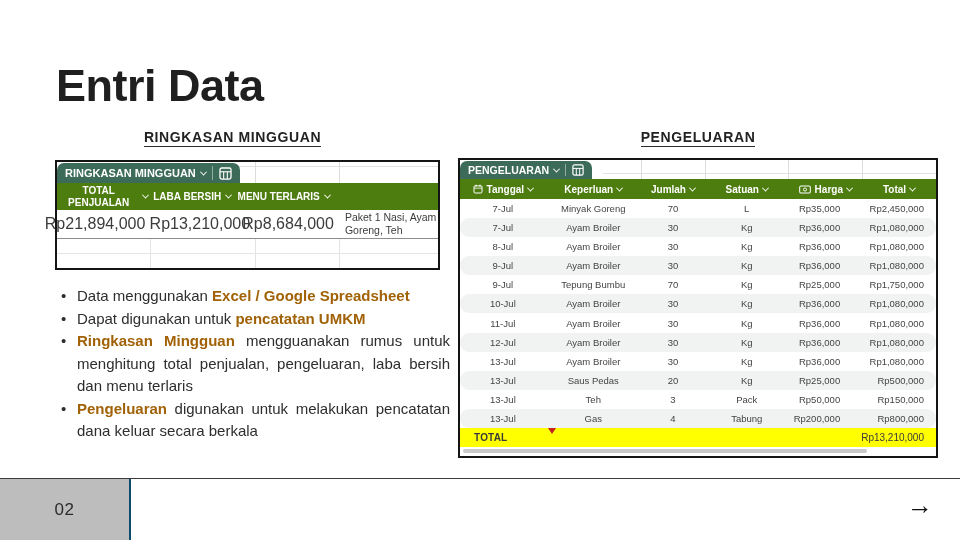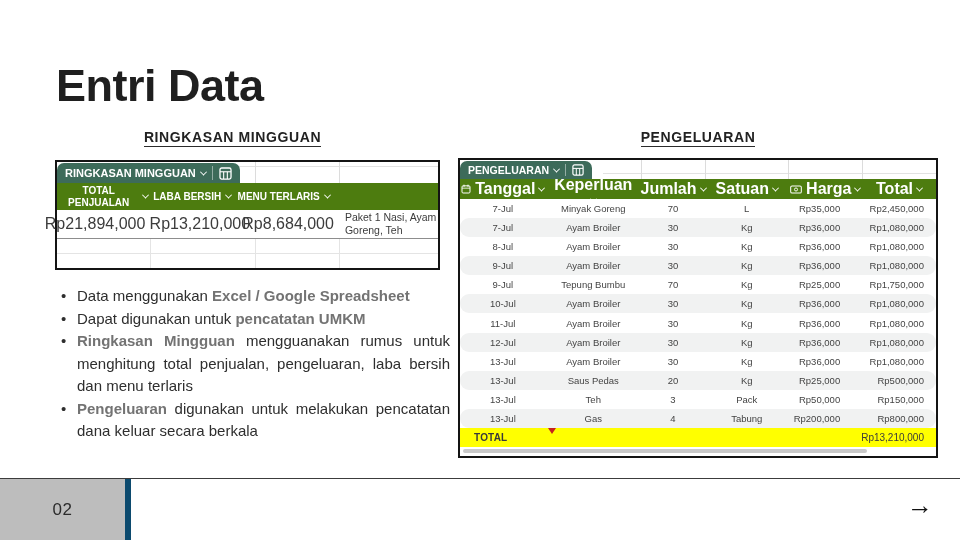--- a/index.html
+++ b/index.html
@@ -42,46 +42,46 @@
   .ls-dcell { display:flex; align-items:center; font-size:16px; }
   .money { justify-content:flex-end; padding-right:5px; }
   .menu-cell { font-size:10.5px; line-height:1.2; padding-left:6px; color:#3c3c3c; }
   .ls-empty { position:relative; border-bottom:1px solid #e4e4e4; }
   .e1 { height:15px; } .e2 { height:14px; border-bottom:none; }
   .lv { position:absolute; top:0; bottom:0; width:1px; background:#e4e4e4; }
   .c0 { width:24.5%; } .c1 { width:27.5%; } .c2 { width:22%; } .c3 { width:26%; }
 
   
   .ps-head { display:flex; height:20px; color:#fff; align-items:center; }
-  .ps-hcell { display:flex; align-items:center; justify-content:center; gap:4px; font-size:16px; font-weight:600; }
+  .ps-hcell { display:flex; align-items:center; justify-content:center; gap:4px; font-size:10px; font-weight:600; }
   .ps-body { display:flex; flex-direction:column; height:229px; }
   .prow { display:flex; flex:1; align-items:center; background:#fff;border-radius:9px; }
   .prow.stripe { background:#f1f2f2; }
   .pcell { font-size:9.5px; color:#444; text-align:center; }
-  .r0 { width:18%; } .r1 { width:20%;flex-direction:column; } .r2 { width:13.5%; } .r3 { width:17.5%; } .r4 { width:15.5%; } .r5 { width:15.5%; }
+  .r0 { width:18%; } .r1 { width:20%; } .r2 { width:13.5%; } .r3 { width:17.5%; } .r4 { width:15.5%; } .r5 { width:15.5%; }
   .pcell.r4 { text-align:right; padding-right:22px; }
   .pcell.r5 { text-align:right; padding-right:12px; }
 
   .ps-total { position:relative; display:flex; align-items:center; height:19px; background:#ffff00; justify-content:space-between; }
   .t-label { font-size:10px; font-weight:600; color:#3a3a3a; padding-left:14px; letter-spacing:0.2px; }
   .t-value { font-size:10px; color:#3a3a3a; padding-right:12px; }
   .red-tri { position:absolute; left:18.5%; top:0; width:0; height:0; border-left:4px solid transparent; border-right:4px solid transparent; border-top:6px solid #c5221f; }
 
   .ps-scroll { height:9px; background:#fff; padding:2px 3px 0 3px; }
   .ps-scrollbar { height:4px; width:86%; background:#c9c9c9; border-radius:2px; }
 
   
   .bullets { position:absolute; left:58px; top:285px; width:392px; list-style:none; }
   .bullets li { position:relative; padding-left:19px; font-size:15px; line-height:22.5px; color:#2e2e2e; text-align:justify; }
   .bullets li::before { content:"\2022"; position:absolute; left:3px; color:#2e2e2e; }
-  .bullets b { font-weight:700; color:#737373; }
+  .bullets b { font-weight:700; color:#a16207; }
 
   
   .footer-line { position:absolute; left:0; top:478px; width:960px; height:1px; background:#3c3c3c; }
-  .page-box { position:absolute; left:0; top:479px; width:131px; height:61px; background:#bdbdbd; border-right:6px solid #0c4a6e; display:flex; align-items:center; justify-content:center; }
+  .page-box { position:absolute; left:0; top:479px; width:131px; height:61px; background:#bdbdbd; border-right:2px solid #0c4a6e; display:flex; align-items:center; justify-content:center; }
   .page-box span { font-size:17px; color:#2b2b2b; letter-spacing:0.5px; }
   .next-arrow { position:absolute; right:27px; top:492px; font-size:26px; font-weight:bold; color:#111; cursor:pointer; line-height:1; }
 
   .icon-svg { display:block; flex:0 0 auto; }
 </style>
 </head>
 <body>
 
 <div class="slide">
 

